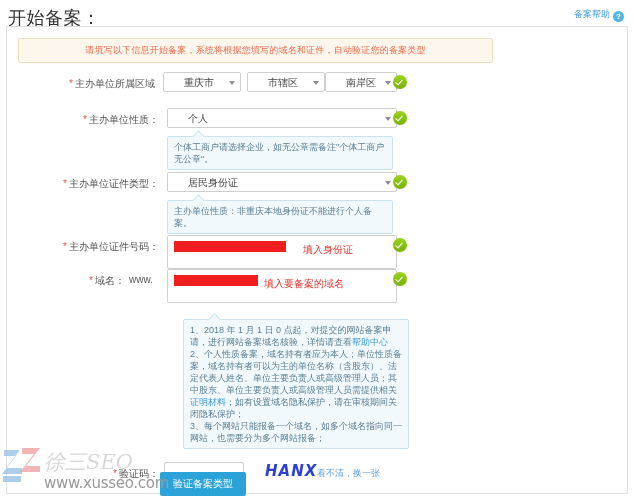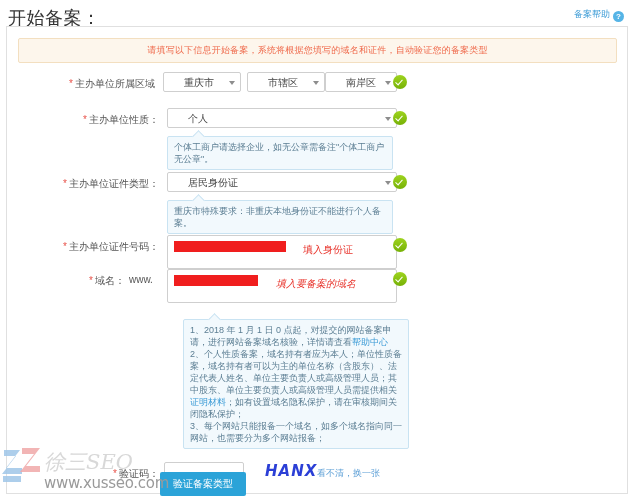--- a/index.html
+++ b/index.html
@@ -57,21 +57,21 @@
     left: 6px; top: 26px;
     width: 622px; height: 468px;
     border: 1px solid #e0e0e0;
     background: #ffffff;
   }
 
   
   .alert {
     position: absolute;
     left: 11px; top: 11px;
-    width: 599px; height: 25px;
+    width: 475px; height: 25px;
     background: #fdf6ec;
     border: 1px solid #f3dfc0;
     border-radius: 2px;
   }
   .alert-text {
     position: absolute;
     left: 0; right: 0; top: 5px;
     text-align: center;
     font-size: 9px;
     color: #ef6a4c;
@@ -292,39 +292,39 @@
         <div class="tip" style="left:160px; top:64px; width:226px;">
           <p>个体工商户请选择企业，如无公章需备注"个体工商户无公章"。</p>
         </div>
       </div>
 
       <div class="row">
         <div class="label" style="left:0; top:105px; width:152px;"><span class="req">*</span><span>主办单位证件类型：</span></div>
         <div class="sel" style="left:160px; top:100px; width:230px;"><span>居民身份证</span><span class="caret"></span></div>
         <div class="ok" style="left:386px; top:103px;"></div>
         <div class="tip" style="left:160px; top:128px; width:226px;">
-          <p>重庆市特殊要求：非重庆本地身份证不能进行个人备案。</p>
+          <p>主办单位性质：非重庆本地身份证不能进行个人备案。</p>
         </div>
       </div>
 
       <div class="row">
         <div class="label" style="left:0; top:168px; width:152px;"><span class="req">*</span><span>主办单位证件号码：</span></div>
         <div class="inp" style="left:160px; top:163px; width:230px;">
           <span class="redact" style="left:6px; top:5px; width:112px;"></span>
           <span class="annot" style="left:135px; top:4px;">填入身份证</span>
         </div>
         <div class="ok" style="left:386px; top:166px;"></div>
       </div>
 
       <div class="row">
         <div class="label" style="left:0; top:202px; width:118px;"><span class="req">*</span><span>域名：</span></div>
         <div class="prefix" style="left:122px; top:202px;">www.</div>
         <div class="inp" style="left:160px; top:197px; width:230px;">
           <span class="redact" style="left:6px; top:5px; width:84px;"></span>
-          <span class="annot" style="left:108px; top:4px;font-style:italic;">填入要备案的域名</span>
+          <span class="annot" style="left:96px; top:4px;">填入要备案的域名</span>
         </div>
         <div class="ok" style="left:386px; top:200px;"></div>
 
         <div class="tip" style="left:176px; top:226px; width:226px;margin-top:21px;">
           <p><span>1、2018 年 1 月 1 日 0 点起，对提交的网站备案申请，进行网站备案域名核验，详情请查看</span><a href="#">帮助中心</a></p>
           <p><span>2、个人性质备案，域名持有者应为本人；单位性质备案，域名持有者可以为主的单位名称（含股东）、法定代表人姓名、单位主要负责人或高级管理人员；其中股东、单位主要负责人或高级管理人员需提供相关</span><a href="#">证明材料</a><span>；如有设置域名隐私保护，请在审核期间关闭隐私保护；</span></p>
           <p><span>3、每个网站只能报备一个域名，如多个域名指向同一网站，也需要分为多个网站报备；</span></p>
         </div>
       </div>
 

